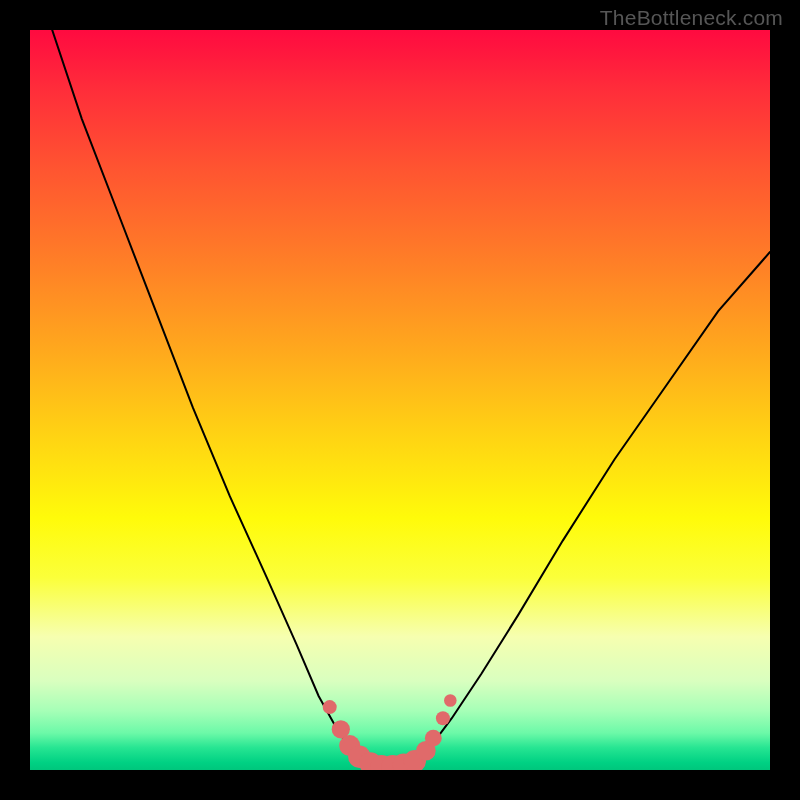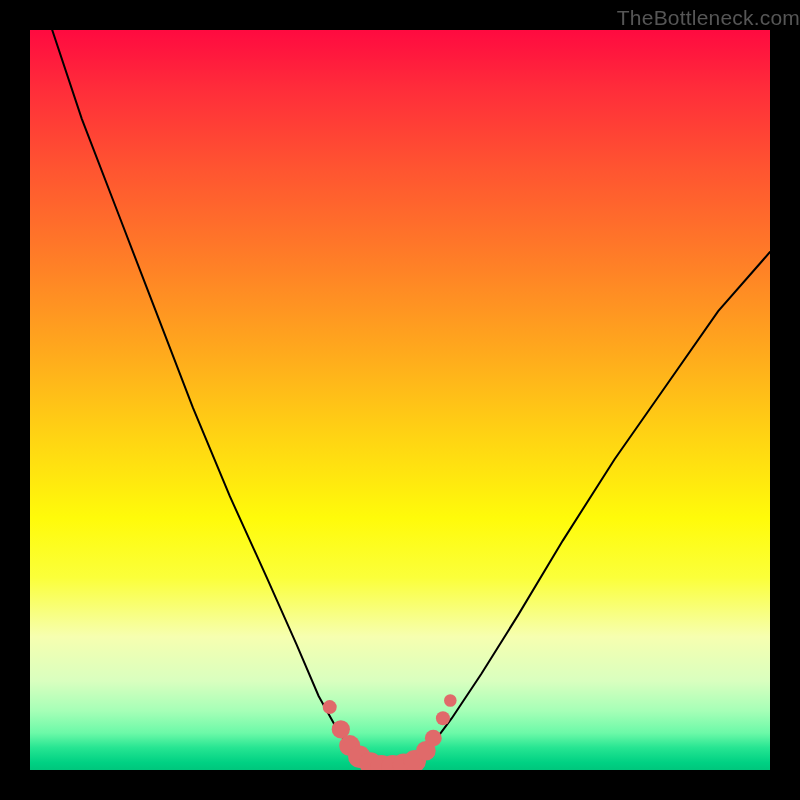--- a/index.html
+++ b/index.html
@@ -16,21 +16,21 @@
           #fbff3a 74%,
           #f6ffb0 82%,
           #d9ffbf 88%,
           #a6ffb7 92%,
           #6cf9a8 95%,
           #26e592 97%,
           #00d183 99%,
           #00c67c 100%);
   }
   svg{position:absolute;left:0;top:0;}
-  .wm{position:absolute;top:6px;right:0;font:21px Arial,Helvetica,sans-serif;color:#565656;letter-spacing:0.2px;}
+  .wm{position:absolute;top:6px;right:17px;font:21px Arial,Helvetica,sans-serif;color:#565656;letter-spacing:0.2px;}
 </style>
 </head>
 <body>
 
 <div class="frame">
   <div class="plot">
     <svg id="sv" width="740" height="740" viewBox="0 0 740 740">
         <path d="M22.20 0.00 L51.80 88.80 L88.80 185.00 L125.80 281.20 L162.80 377.40 L199.80 466.20 L236.80 547.60 L266.40 614.20 L288.60 666.00 L307.10 699.30 L321.90 721.50 L333.00 732.60" fill="none" stroke="#000000" stroke-width="2" stroke-linecap="round"></path>
         <path d="M384.80 732.60 L399.60 717.80 L421.80 688.20 L451.40 643.80 L488.40 584.60 L532.80 510.60 L584.60 429.20 L636.40 355.20 L688.20 281.20 L740.00 222.00" fill="none" stroke="#000000" stroke-width="2" stroke-linecap="round"></path>
         <path d="M333.00 732.60 L358.90 736.30 L384.80 732.60" fill="none" stroke="#000000" stroke-width="1.6" stroke-linecap="round"></path>

